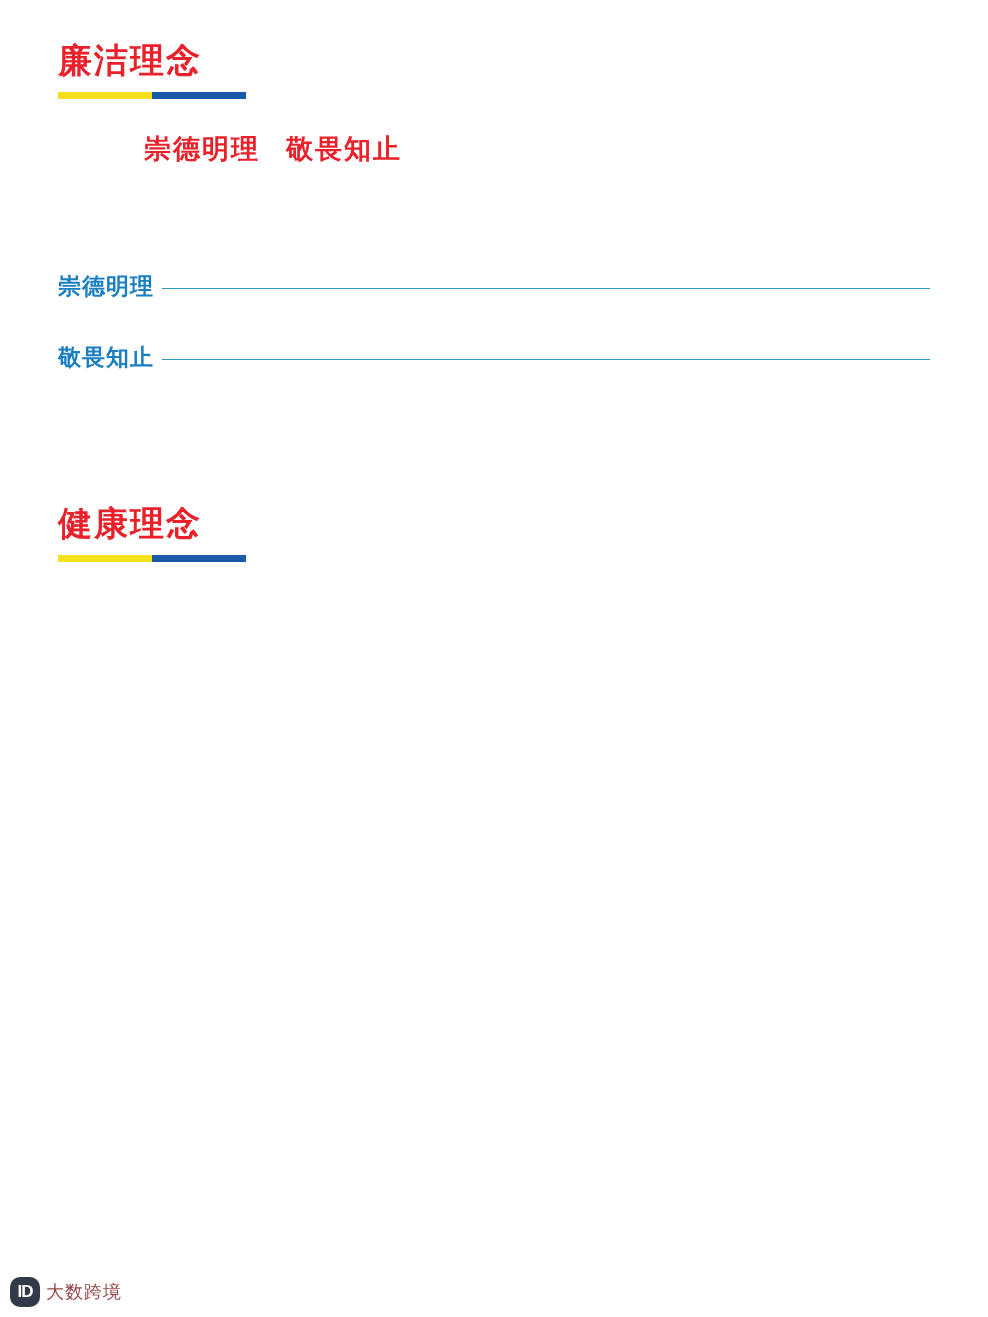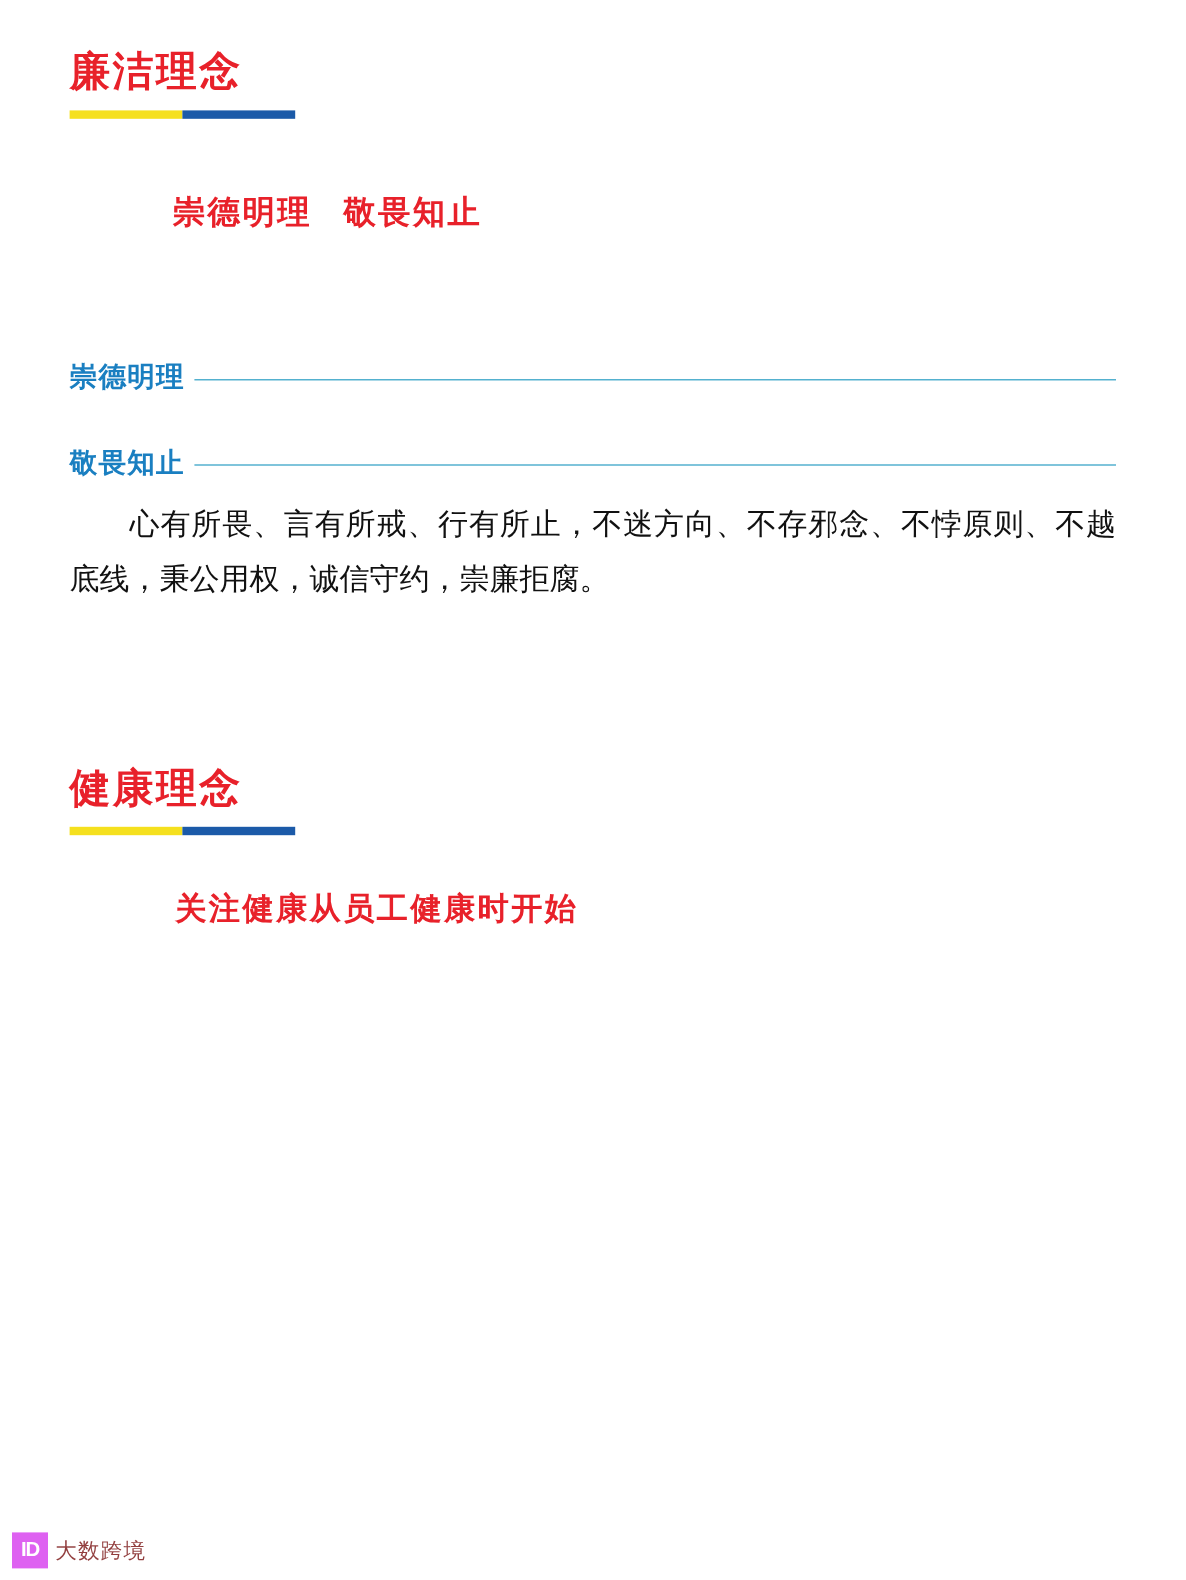--- a/index.html
+++ b/index.html
@@ -53,21 +53,21 @@
 
   
   .slogan {
     font-family: "Liberation Sans", "DejaVu Sans", sans-serif;
     font-weight: bold;
     color: #e8212a;
     font-size: 27px;
     letter-spacing: 2px;
   }
   .slogan-1 {
-    margin-top: 60px;
+    margin-top: 32px;
     padding-left: 86px;
   }
   .slogan-1 .gap {
     display: inline-block;
     width: 26px;
   }
   .slogan-2 {
     margin-top: 44px;
     padding-left: 88px;
     font-size: 26px;
@@ -117,22 +117,22 @@
     position: absolute;
     left: 10px;
     bottom: 10px;
     display: flex;
     align-items: center;
     opacity: 0.85;
   }
   .watermark .wm-logo {
     width: 30px;
     height: 30px;
-    border-radius: 0;
-    background: #d946ef;
+    border-radius: 10px;
+    background: #0f172a;
     color: #ffffff;
     font-family: "Liberation Sans", "DejaVu Sans", sans-serif;
     font-size: 17px;
     font-weight: bold;
     display: flex;
     align-items: center;
     justify-content: center;
     letter-spacing: -1px;
   }
   .watermark .wm-text {
@@ -168,33 +168,31 @@
     <span class="label">崇德明理</span>
     <span class="line"></span>
   </div>
 
   <div class="spacer-md"></div>
 
   <div class="sub-head">
     <span class="label">敬畏知止</span>
     <span class="line"></span>
   </div>
-  <p class="para">心有所畏、言有所戒、行有所止，不迷方向、不存邪念、不悖原则、不越底线，秉公用权，诚信守约，崇廉拒腐。</p>
 
   <div class="spacer-xl"></div>
 
   <div class="section-head">
     <h1 class="title">健康理念</h1>
     <div class="rule">
       <div class="left"></div>
       <div class="right"></div>
     </div>
   </div>
 
-  <div class="slogan slogan-2">关注健康从员工健康时开始</div>
 
   <div class="spacer-lg"></div>
 
 
   <div class="watermark">
     <div class="wm-logo">ID</div>
     <div class="wm-text">大数跨境</div>
   </div>
 
 </div>

